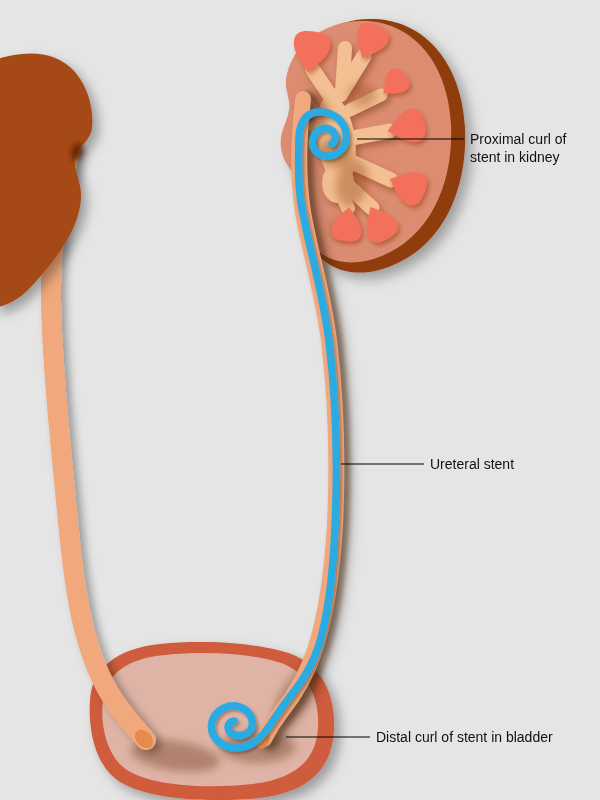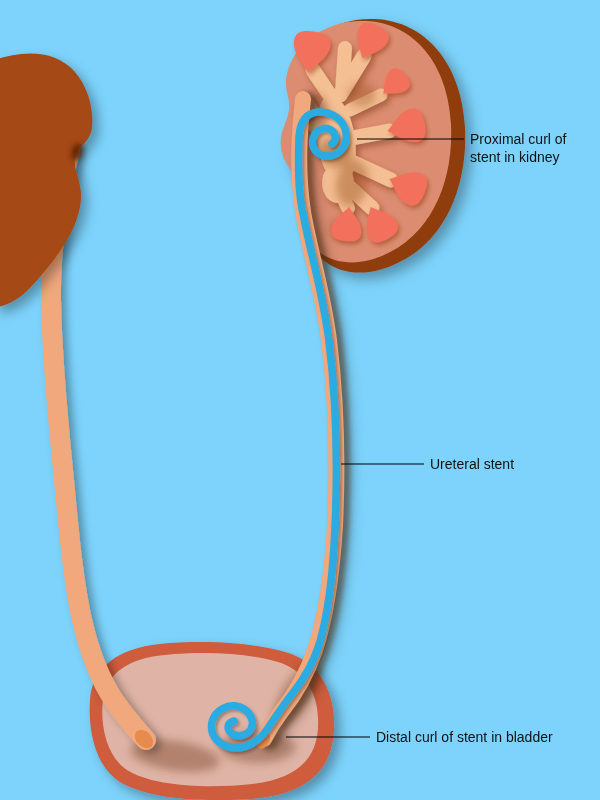--- a/index.html
+++ b/index.html
@@ -8,21 +8,21 @@
     background: #ffffff;
     width: 600px;
     height: 800px;
     overflow: hidden;
     font-family: "Liberation Sans", sans-serif;
   }
   .stage {
     position: relative;
     width: 600px;
     height: 800px;
-    background: #7dd3fc;
+    background: #e5e5e5;
   }
   svg { display: block; }
   .label-text {
     font-family: "Liberation Sans", sans-serif;
     font-size: 14px;
   }
   .pointer-line {
     stroke: #000000;
     stroke-width: 1.1;
   }

